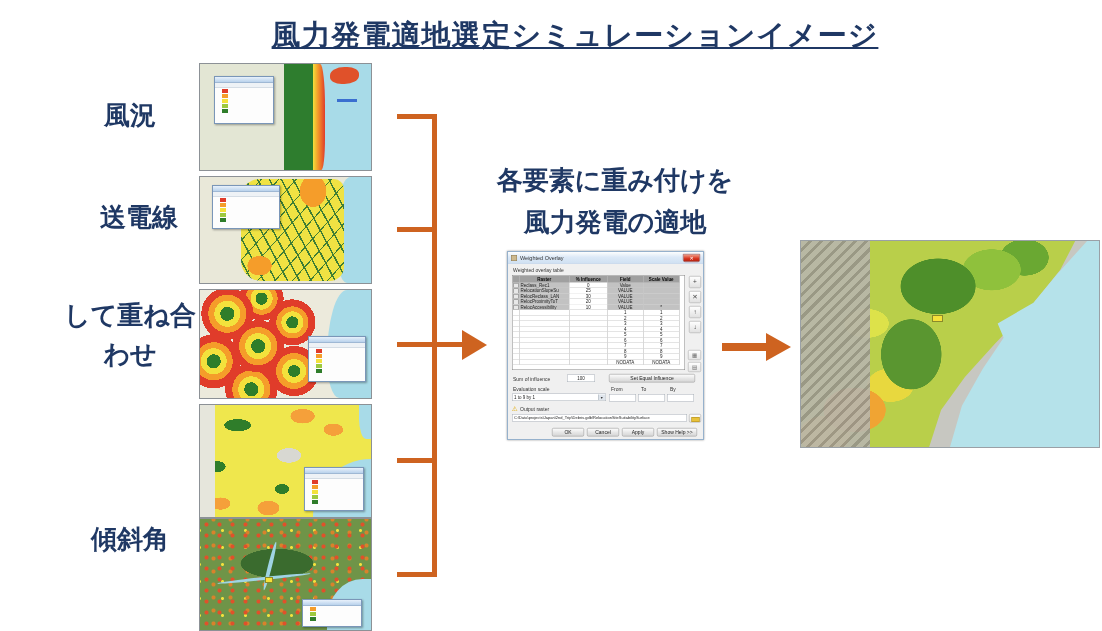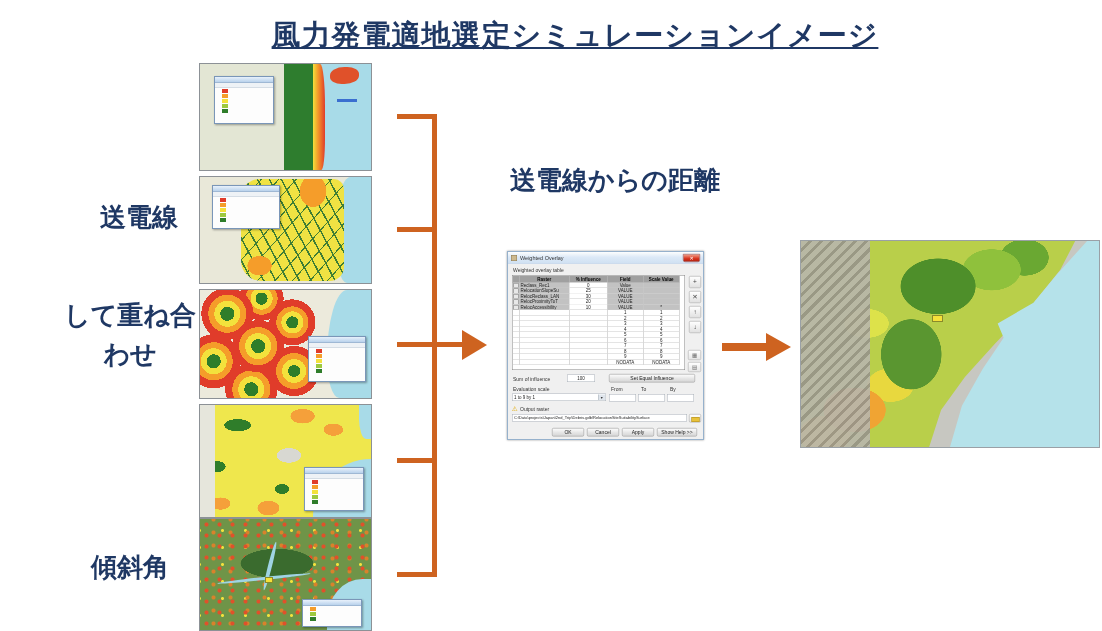--- a/index.html
+++ b/index.html
@@ -155,23 +155,24 @@
      clip-path:polygon(96% 0, 100% 0, 100% 100%, 50% 100%, 54% 80%, 61% 62%, 68% 47%, 66% 40%, 78% 30%, 86% 16%); }
   .result-map .marker { position:absolute; left:44%; top:36%; width:11px; height:7px; background:#f5e13a; border:1px solid #8a8a2a; }
 </style>
 </head>
 <body>
 
 <div class="canvas">
 
   <div class="main-title">風力発電適地選定シミュレーションイメージ</div>
 
+  <div class="jp-label" style="left:60px;top:96px;width:140px">風況</div>
   <div class="jp-label" style="left:54px;top:198px;width:170px">送電線</div>
   <div class="jp-label" style="left:55px;top:296px;width:150px">して重ね合わせ</div>
-  <div class="jp-label" style="left:65px;top:548px;width:130px">傾斜角</div>
+  <div class="jp-label" style="left:65px;top:520px;width:130px">傾斜角</div>
 
   <div class="thumb" id="map-wind">
     <div class="abs land"></div>
     <div class="abs green-band"></div>
     <div class="abs fringe"></div>
     <div class="abs blob"></div>
     <div class="abs windmark"></div>
     <div class="toc" style="left:14px;top:12px;width:60px;height:48px">
       <div class="toc-head"></div>
       <div class="toc-tool"></div>
@@ -240,21 +241,22 @@
 
   <div class="hline" style="left:397px;top:114px;width:40px"></div>
   <div class="hline" style="left:397px;top:227px;width:40px"></div>
   <div class="hline" style="left:397px;top:342px;width:65px"></div>
   <div class="hline" style="left:397px;top:458px;width:40px"></div>
   <div class="hline" style="left:397px;top:572px;width:40px"></div>
   <div class="vline"></div>
   <div class="arrow-head" id="merge-head"></div>
 
   <div class="caption">
-    <div>送電線からの距離</div>
+    <div>各要素に重み付けを</div>
+    <div>風力発電の適地</div>
   </div>
 
   <div class="dialog-wrap">
     <div class="dlg">
       <div class="dlg-titlebar">
         <div class="dlg-icon"></div>
         <div class="dlg-title">Weighted Overlay</div>
         <div class="dlg-close">✕</div>
       </div>
       <div class="tbl-label">Weighted overlay table</div>

